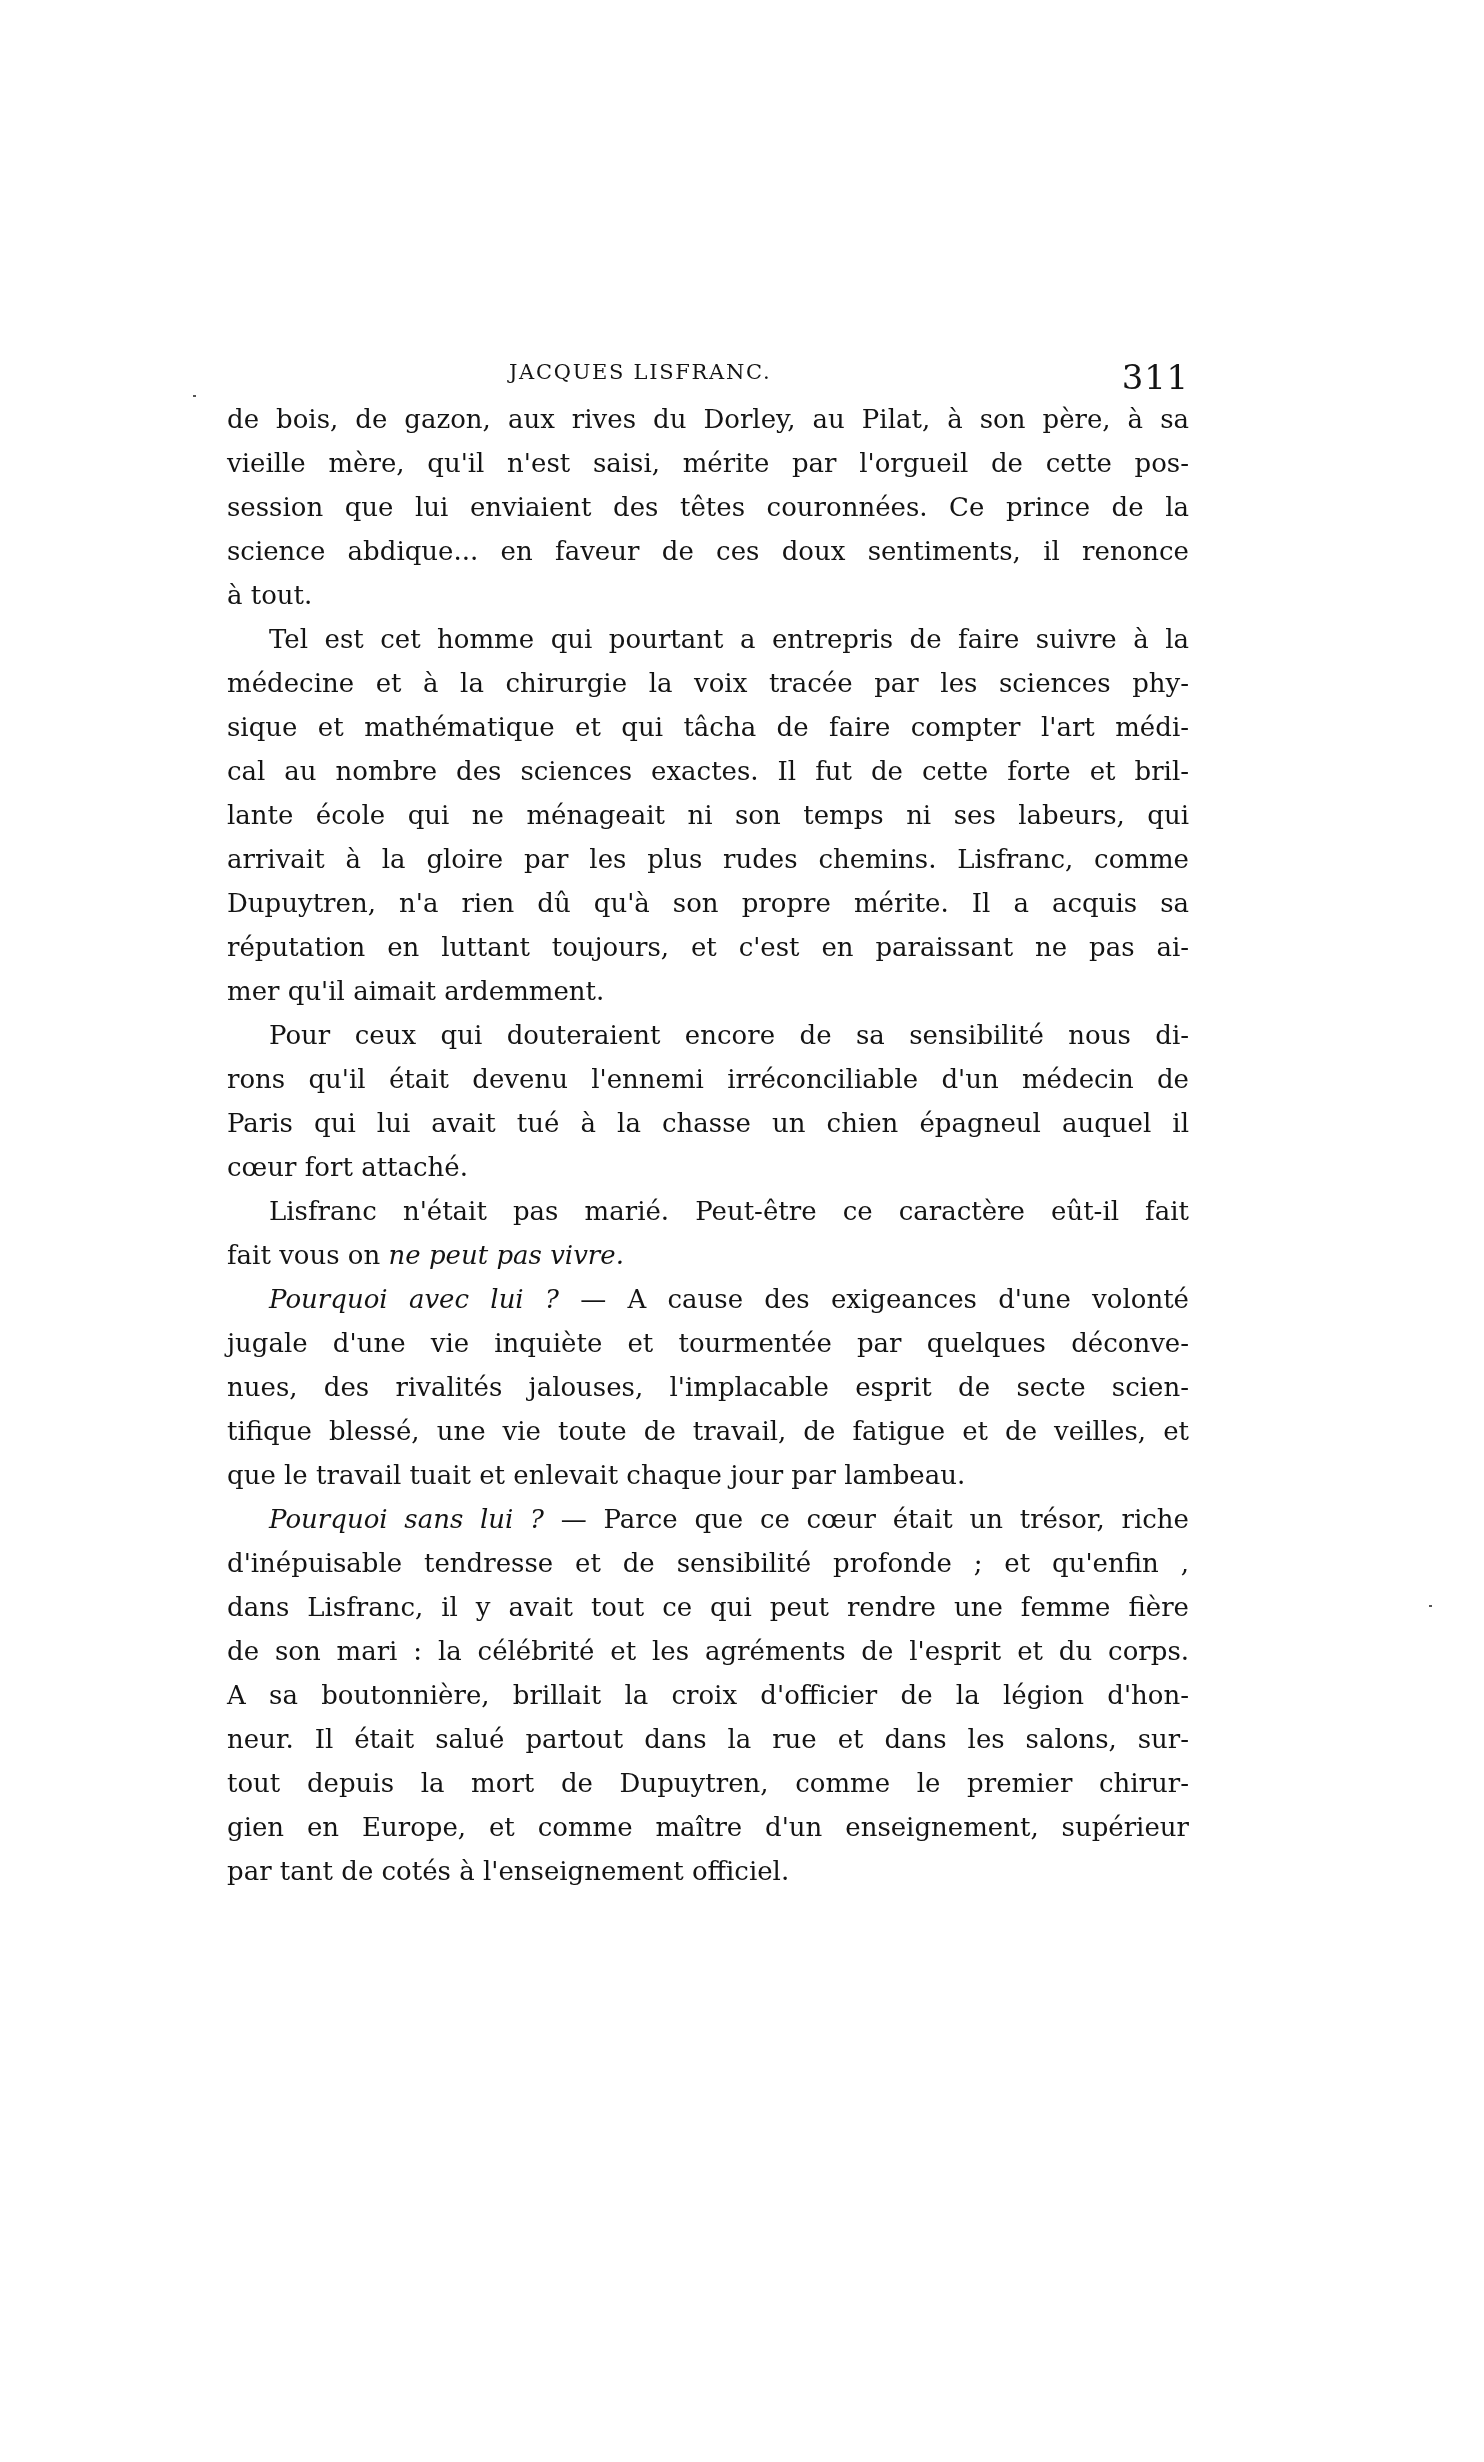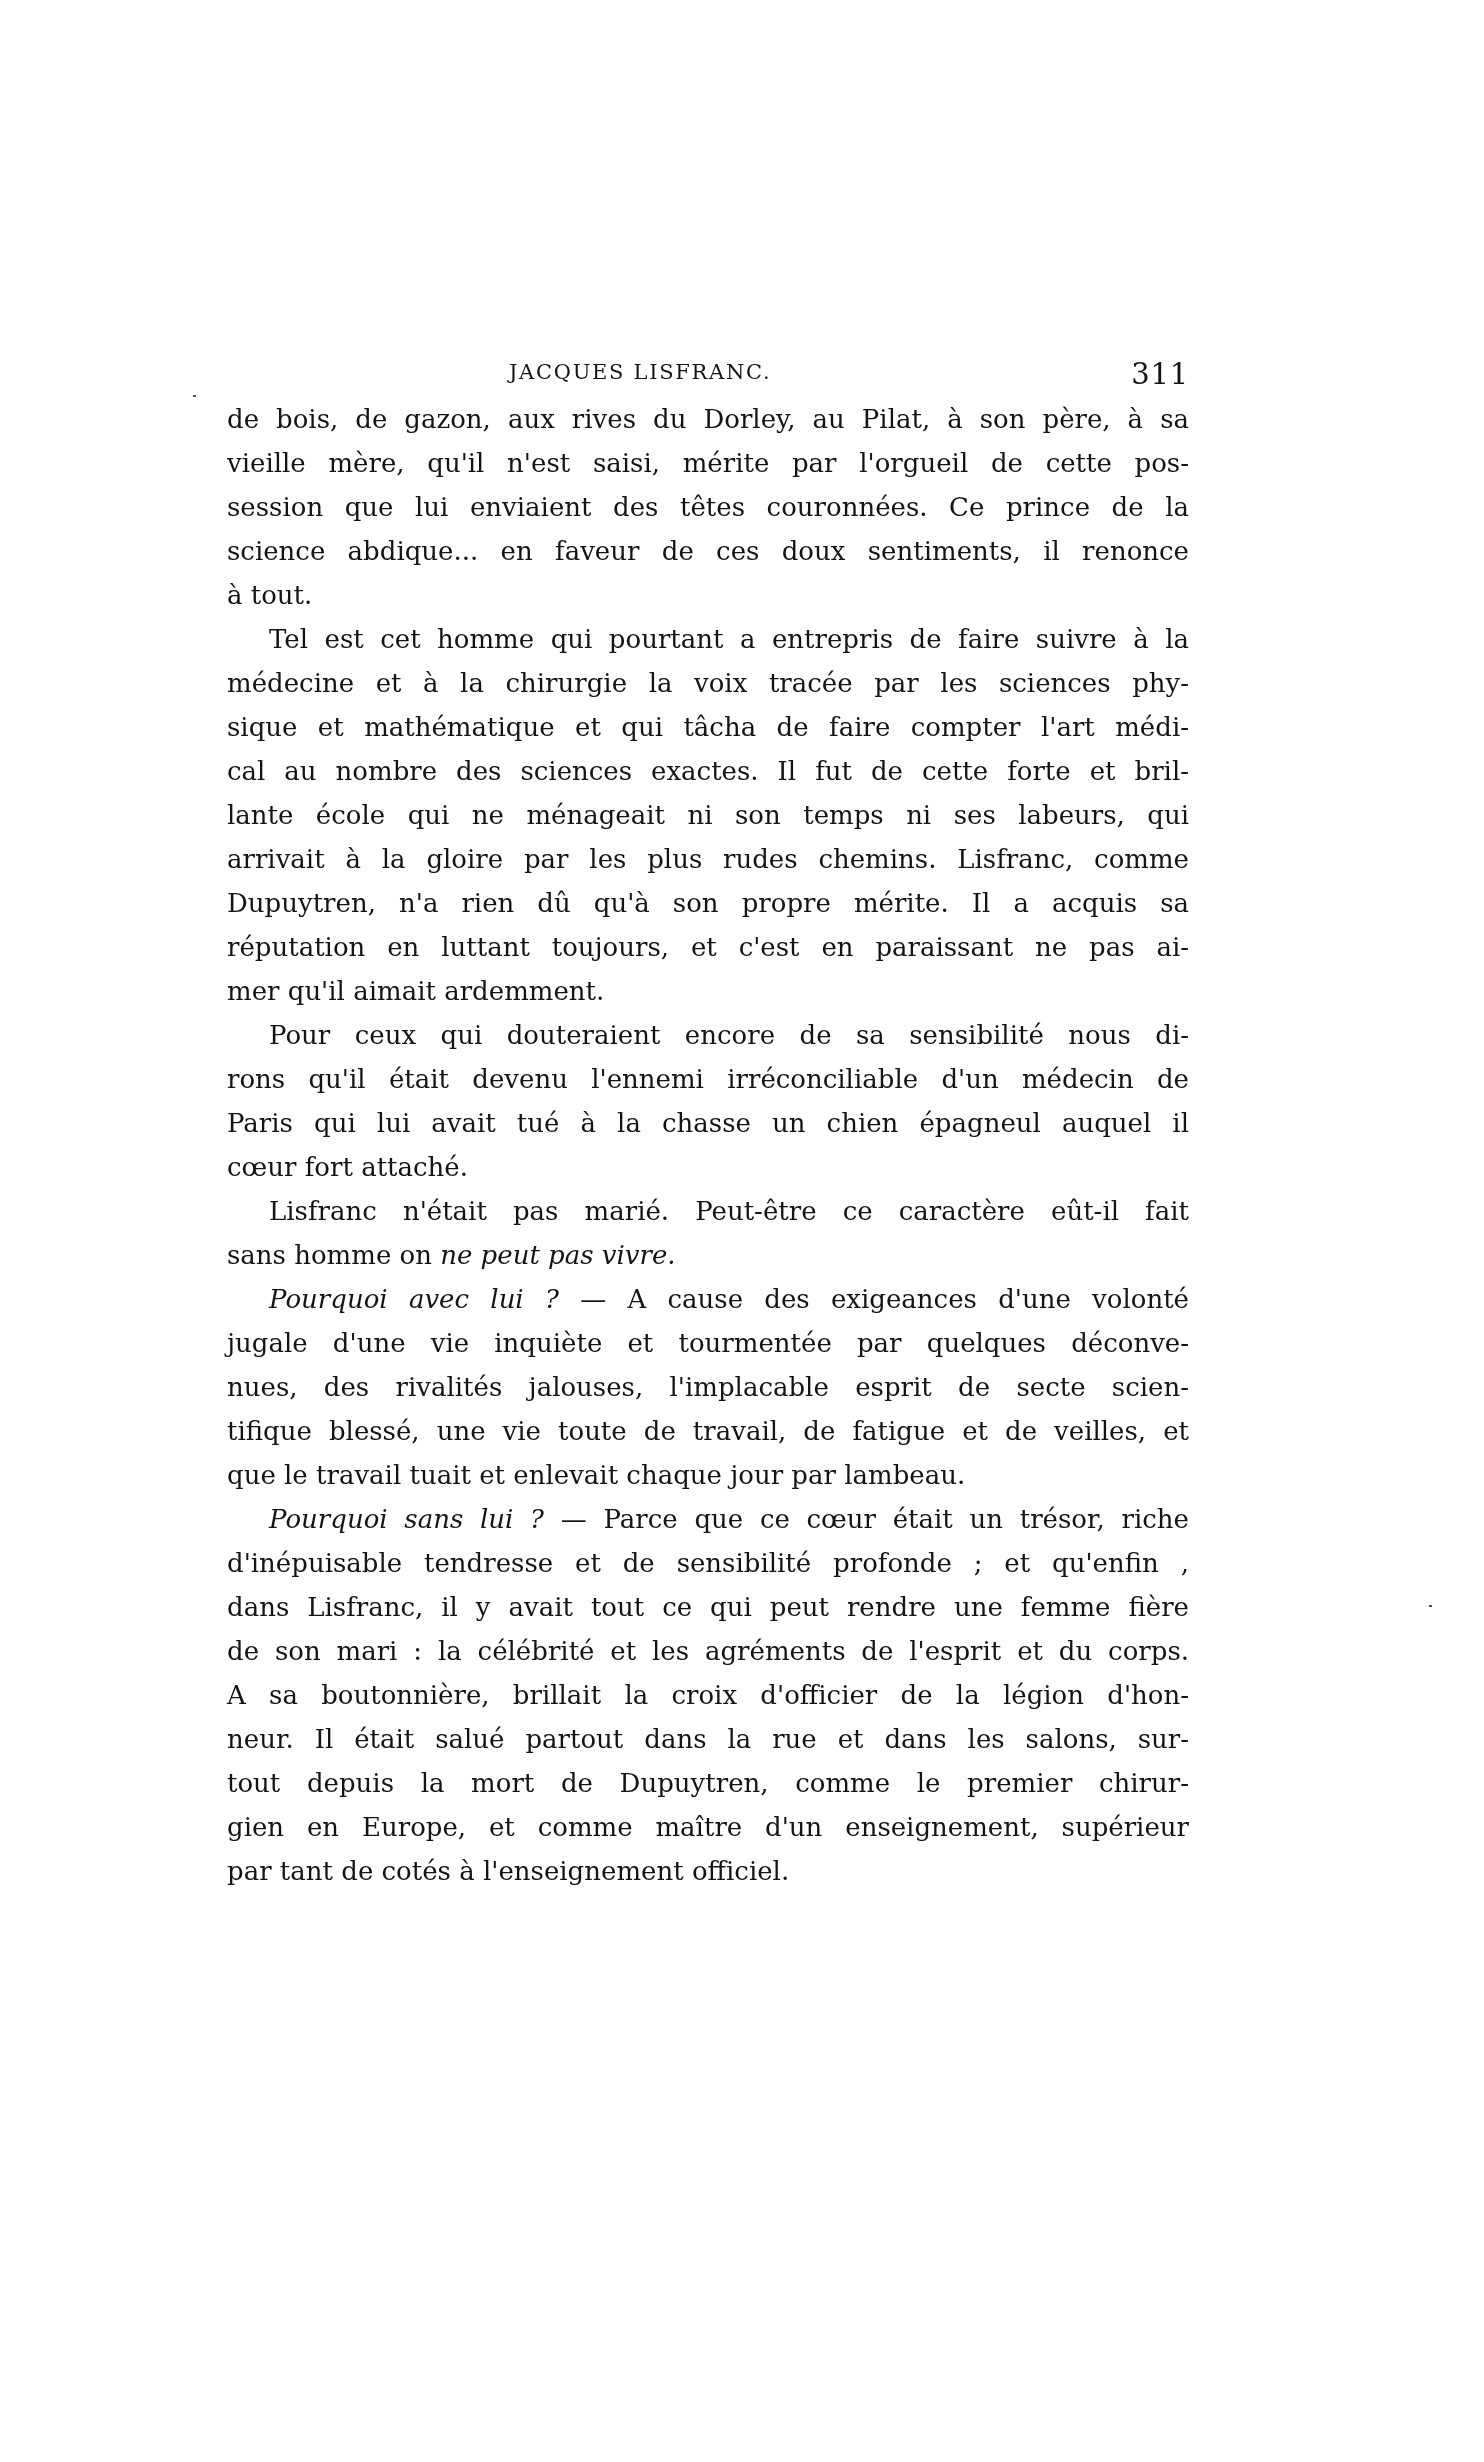--- a/index.html
+++ b/index.html
@@ -2,21 +2,21 @@
 <html style="font-size:13.4px"><head>
 <meta charset="utf-8">
 <style>
   html, body { margin: 0; padding: 0; background: #ffffff; }
   body { width: 1485px; height: 2462px; position: relative; overflow: hidden;
          font-family: "DejaVu Serif", "Liberation Serif", serif; color: #141414; }
   .page { position: absolute; left: 0; top: 0; width: 1485px; height: 2462px; }
   .header { position: absolute; top: 357px; left: 227px; width: 962px; height: 34px;
             font-size: 21px; letter-spacing: 1.7px; }
   .header .title { position: absolute; left: 282px; top: 3.4px; }
-  .header .pagenum { position: absolute; right: 0; top: 0; font-size: 29px; letter-spacing: 0.8px; }
+  .header .pagenum { position: absolute; right: 0; top: 0; font-size: 34px; letter-spacing: 0.8px; }
   .body { position: absolute; top: 397px; left: 227px; width: 962px; }
   .line { display: block; height: 44px; line-height: 44px; font-size: 26px;
           text-align: justify; text-align-last: justify; white-space: nowrap; overflow: visible; }
   .line.last { text-align-last: left; }
   .line.indent { padding-left: 42px; }
   i { font-style: italic; }
   .speck { position: absolute; width: 2.5px; height: 1.7px; background: #555; }
 </style>
 </head>
 <body>
@@ -47,21 +47,21 @@
         <span class="line last"><span>mer qu'il aimait ardemment.</span></span>
       </div>
       <div>
         <span class="line indent"><span>Pour ceux qui douteraient encore de sa sensibilité nous di-</span></span>
         <span class="line"><span>rons qu'il était devenu l'ennemi irréconciliable d'un médecin de</span></span>
         <span class="line"><span>Paris qui lui avait tué à la chasse un chien épagneul auquel il</span></span>
         <span class="line last"><span>cœur fort attaché.</span></span>
       </div>
       <div>
         <span class="line indent"><span>Lisfranc n'était pas marié. Peut-être ce caractère eût-il fait</span></span>
-        <span class="line last"><span>sans homme on </span><i>ne peut pas vivre.</i></span>
+        <span class="line last"><span>fait vous on </span><i>ne peut pas vivre.</i></span>
       </div>
       <div>
         <span class="line indent"><i>Pourquoi avec lui ?</i><span> — A cause des exigeances d'une volonté</span></span>
         <span class="line"><span>jugale d'une vie inquiète et tourmentée par quelques déconve-</span></span>
         <span class="line"><span>nues, des rivalités jalouses, l'implacable esprit de secte scien-</span></span>
         <span class="line"><span>tifique blessé, une vie toute de travail, de fatigue et de veilles, et</span></span>
         <span class="line last"><span>que le travail tuait et enlevait chaque jour par lambeau.</span></span>
       </div>
       <div>
         <span class="line indent"><i>Pourquoi sans lui ?</i><span> — Parce que ce cœur était un trésor, riche</span></span>

